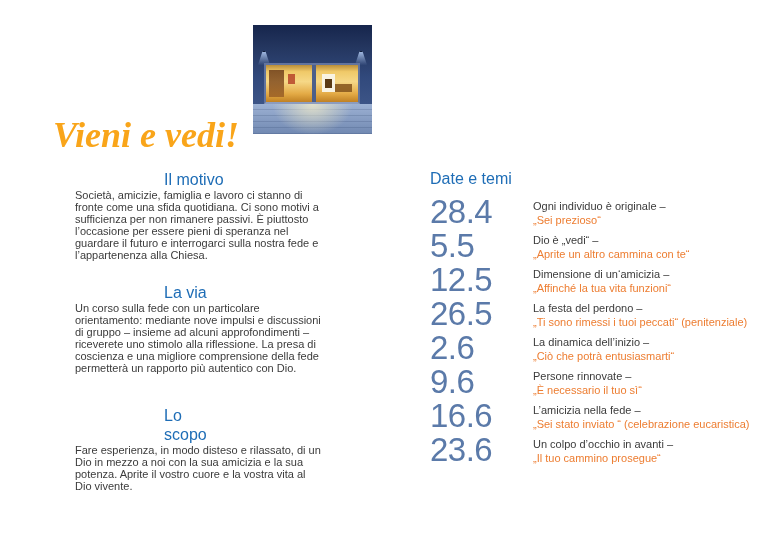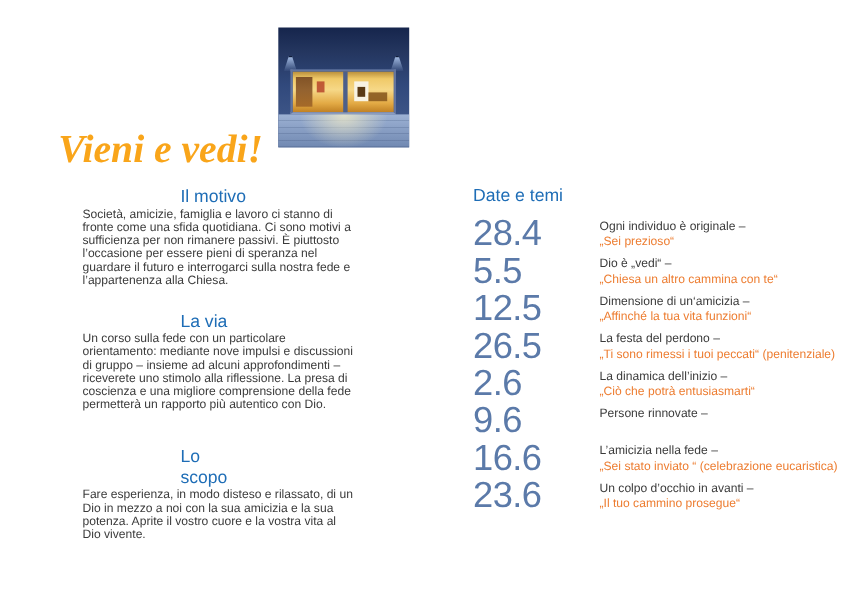--- a/index.html
+++ b/index.html
@@ -68,21 +68,21 @@
   .schedule .sched-heading {
     margin:0 0 11px 0; font-weight:normal;
     font-size:16px; line-height:18px; color:var(--heading-blue,#1E6DB6);
   }
   .entry { display:flex; align-items:flex-start; min-height:34px; }
   .entry .date {
     flex:none; width:88px; text-align:left;
     font-size:33px; line-height:25px; letter-spacing:-0.5px;
     color:var(--date-blue,#5B7AA9);
   }
-  .entry .text { margin-left:27px; width:226px; padding-top:1px; font-size:11px; line-height:12.8px; }
+  .entry .text { margin-left:15px; width:226px; padding-top:1px; font-size:11px; line-height:12.8px; }
   .entry .topic { color:var(--body-gray,#3B3B3B); margin-bottom:1px; }
   .entry .subtitle { color:var(--subtitle-orange,#ED7D31); }
 </style>
 </head>
 <body>
 
 <div class="slide">
 
   <div class="photo">
     <div class="ph-beam ph-beam-left"></div>
@@ -122,21 +122,21 @@
       <div class="date">28.4</div>
       <div class="text">
         <div class="topic">Ogni individuo è originale –</div>
         <div class="subtitle">„Sei prezioso“</div>
       </div>
     </div>
     <div class="entry">
       <div class="date">5.5</div>
       <div class="text">
         <div class="topic">Dio è „vedi“ –</div>
-        <div class="subtitle">„Chiesa un altro cammina con te“</div>
+        <div class="subtitle">„Aprite un altro cammina con te“</div>
       </div>
     </div>
     <div class="entry">
       <div class="date">12.5</div>
       <div class="text">
         <div class="topic">Dimensione di un‘amicizia –</div>
         <div class="subtitle">„Affinché la tua vita funzioni“</div>
       </div>
     </div>
     <div class="entry">
@@ -150,20 +150,21 @@
       <div class="date">2.6</div>
       <div class="text">
         <div class="topic">La dinamica dell’inizio –</div>
         <div class="subtitle">„Ciò che potrà entusiasmarti“</div>
       </div>
     </div>
     <div class="entry">
       <div class="date">9.6</div>
       <div class="text">
         <div class="topic">Persone rinnovate –</div>
+        <div class="subtitle">„È necessario il tuo sì“</div>
       </div>
     </div>
     <div class="entry">
       <div class="date">16.6</div>
       <div class="text">
         <div class="topic">L’amicizia nella fede –</div>
         <div class="subtitle">„Sei stato inviato “ (celebrazione eucaristica)</div>
       </div>
     </div>
     <div class="entry">

